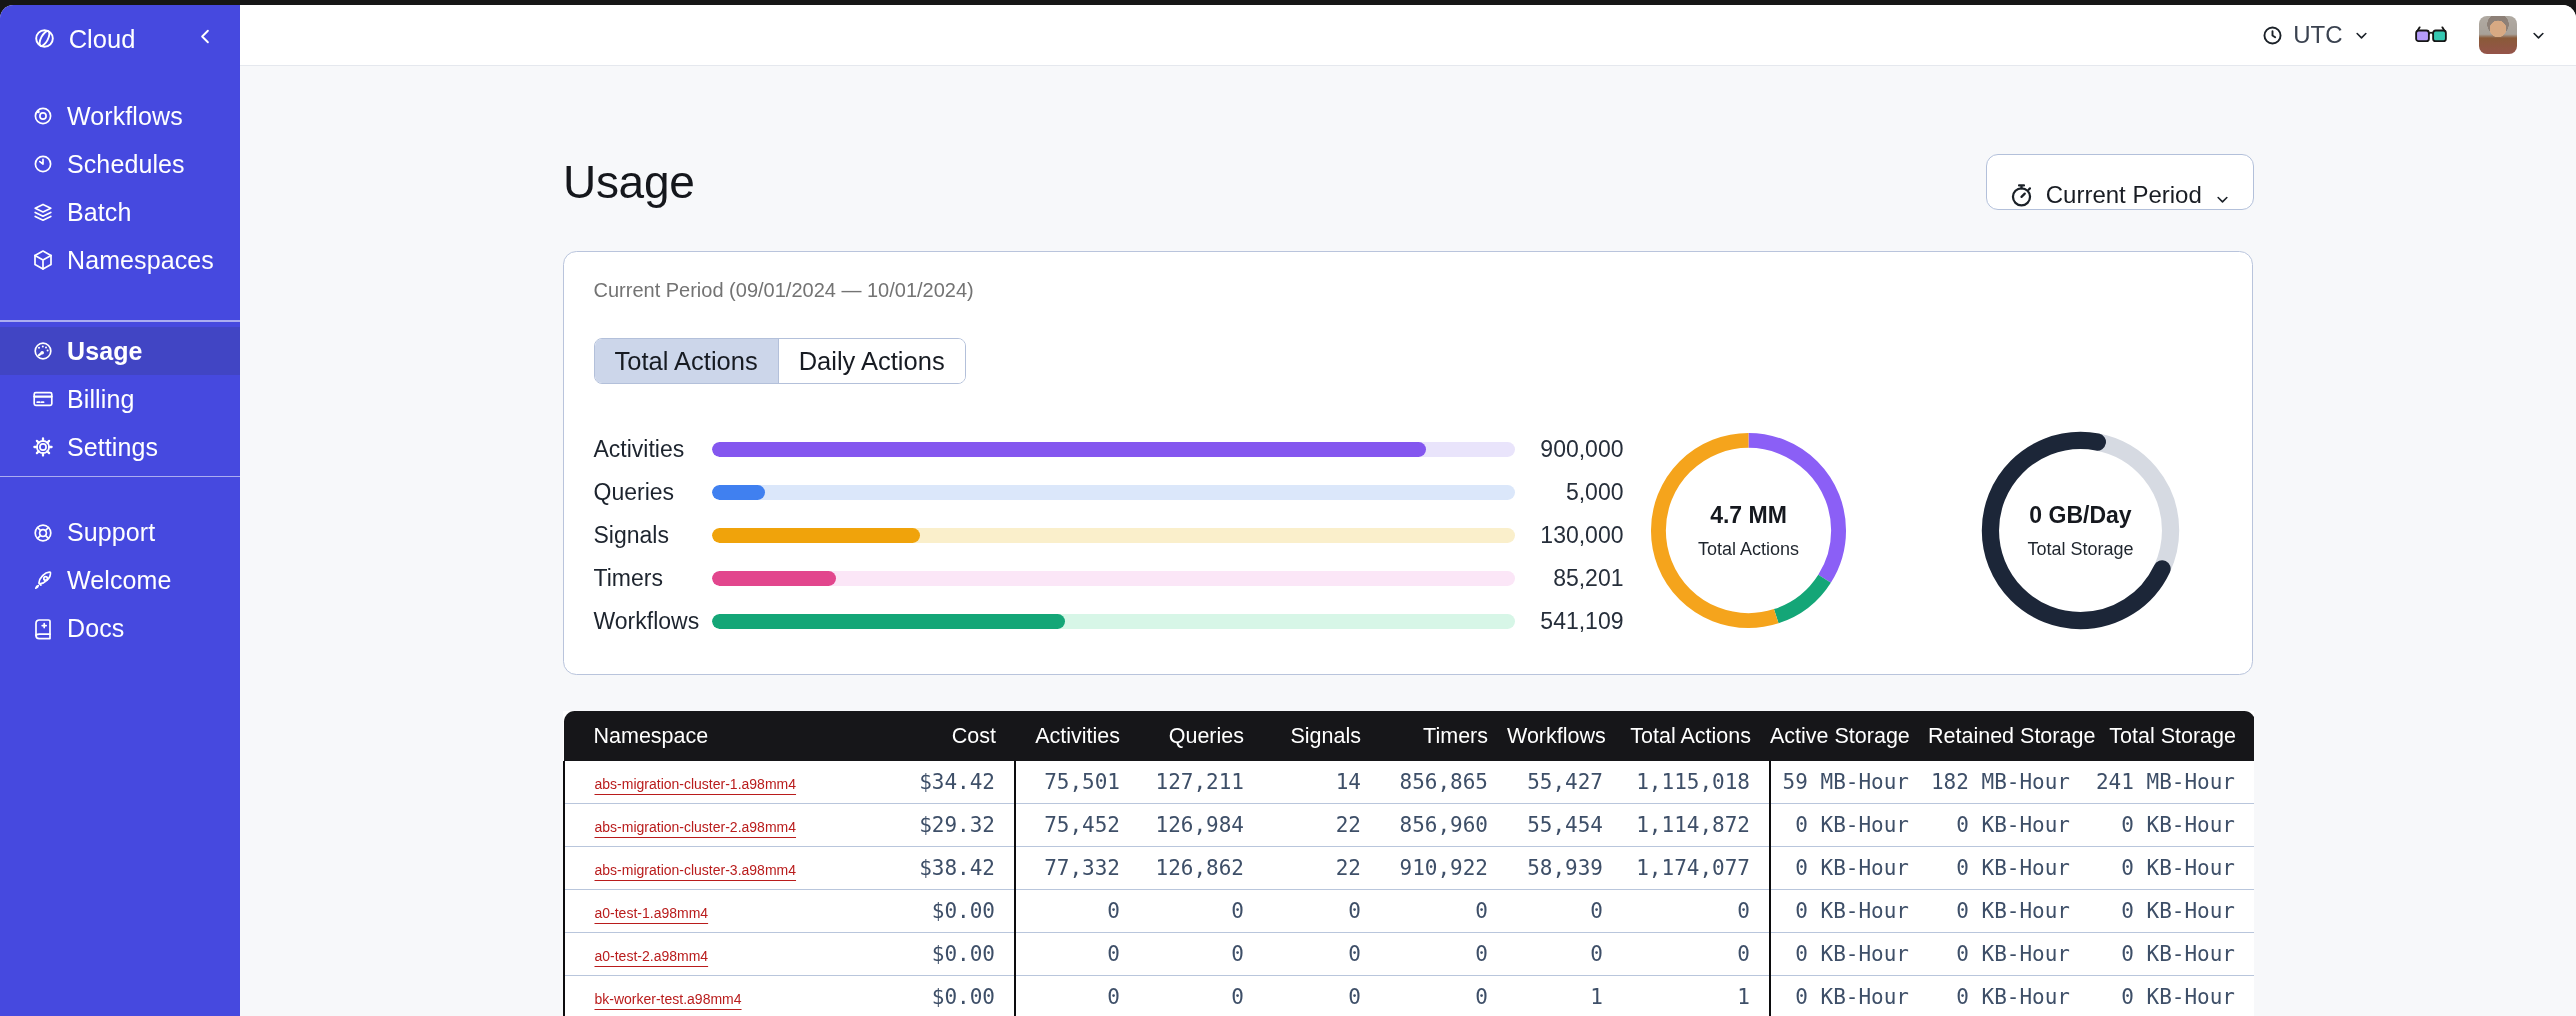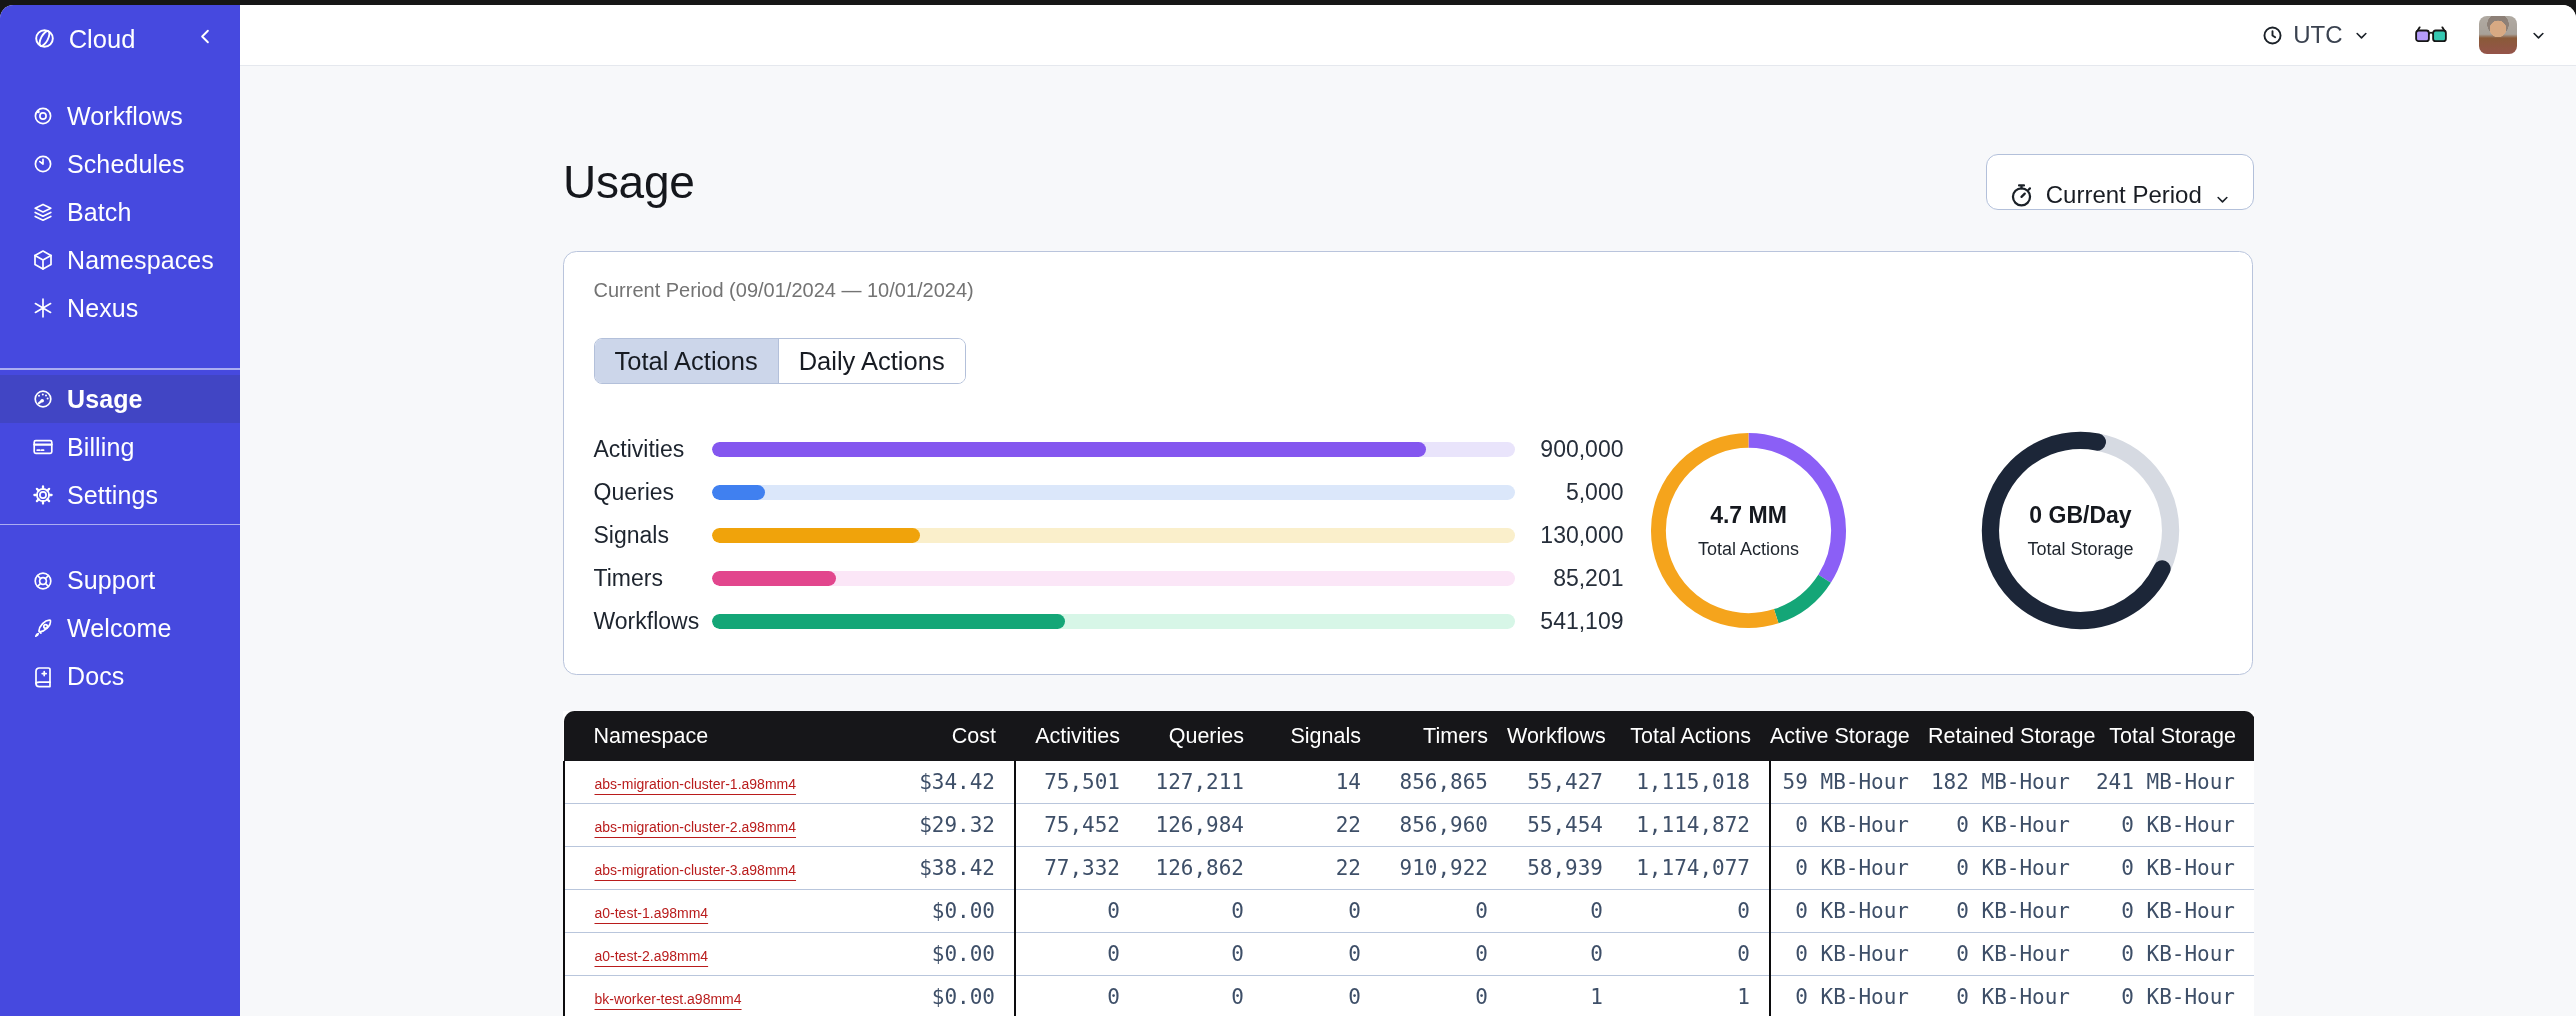--- a/index.html
+++ b/index.html
@@ -133,26 +133,20 @@
                 <path d="M4.2 16.4 12 20.2l7.8-3.8"></path>
               </svg></span>
             <span class="s-label">Batch</span>
           </li>
           <li class="side-item">
             <span class="s-icon"><svg viewBox="0 0 24 24">
                 <path d="M12 3 20 7.5v9L12 21l-8-4.5v-9L12 3Z"></path>
                 <path d="M4 7.5 12 12l8-4.5M12 12v9"></path>
               </svg></span>
             <span class="s-label">Namespaces</span>
-          </li>
-          <li class="side-item">
-            <span class="s-icon"><svg viewBox="0 0 24 24">
-                <path d="M12 3.2v17.6M4.4 7.6l15.2 8.8M19.6 7.6 4.4 16.4"></path>
-              </svg></span>
-            <span class="s-label">Nexus</span>
           </li>
         </ul>
         <hr class="side-divider hr-1">
         <ul class="side-section sec-1">
           <li class="side-item active">
             <span class="s-icon"><svg viewBox="0 0 24 24">
                 <circle cx="12" cy="12" r="7.8"></circle>
                 <circle class="f" cx="8" cy="8.8" r="1"></circle>
                 <circle class="f" cx="11.8" cy="7.4" r="1"></circle>
                 <circle class="f" cx="15" cy="8.6" r="1"></circle>

